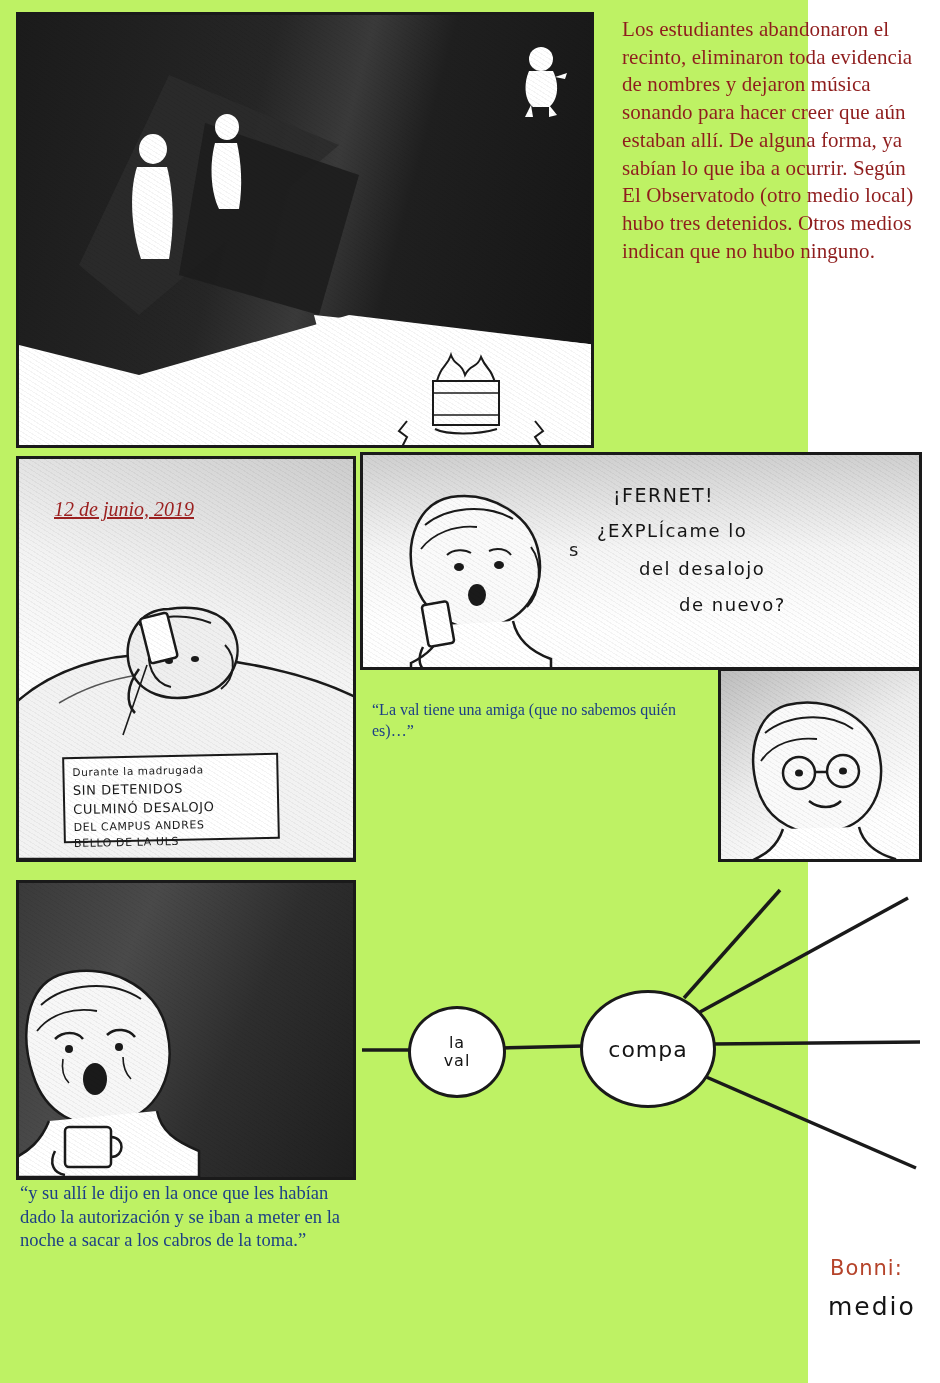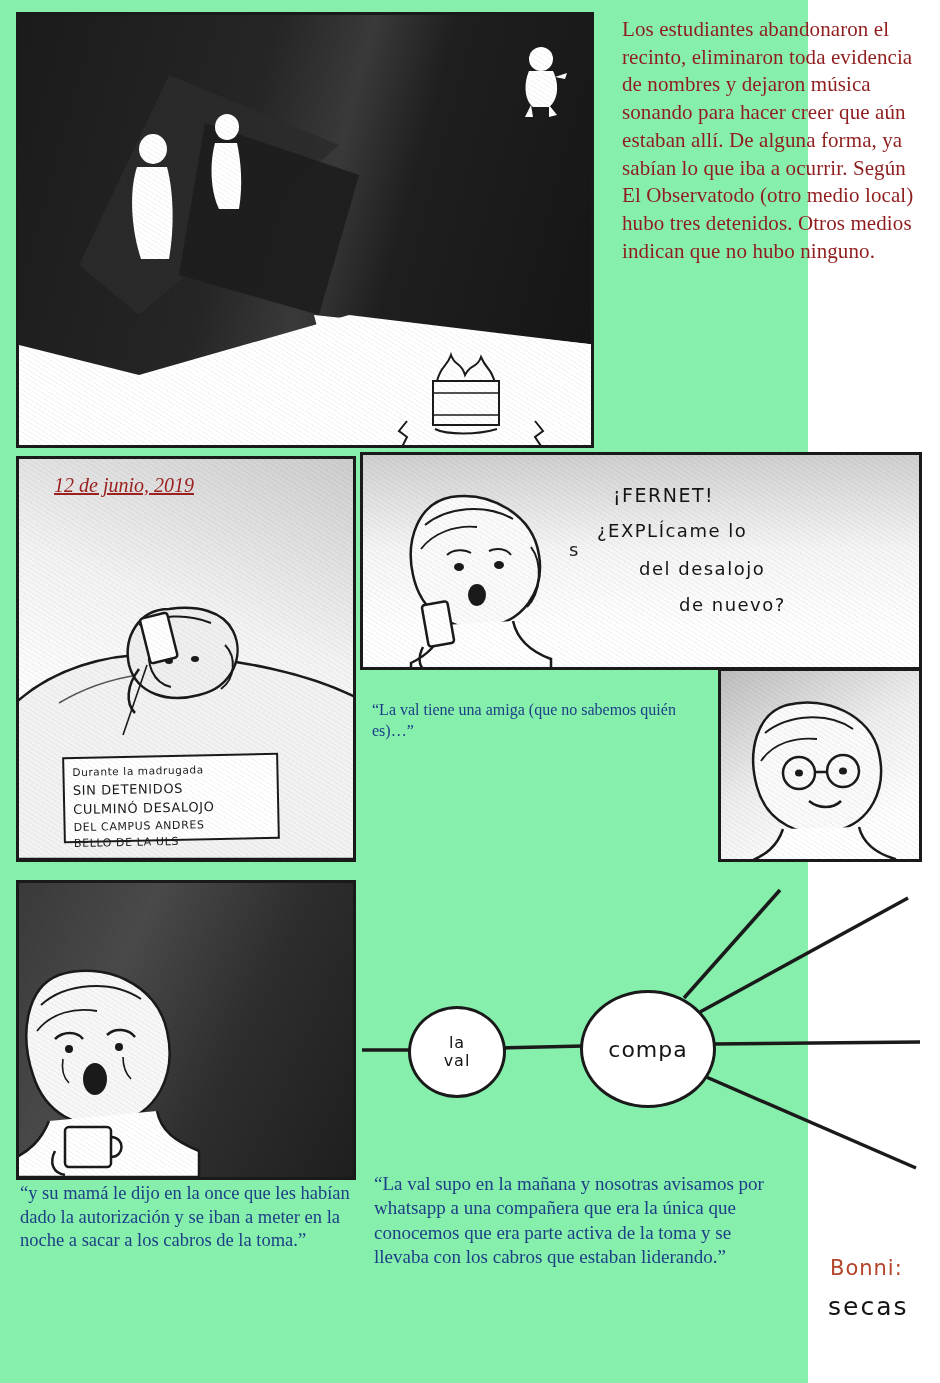--- a/index.html
+++ b/index.html
@@ -12,21 +12,21 @@
     height: 1383px;
     position: relative;
     font-family: "Liberation Serif", serif;
     overflow: hidden;
   }
   .page {
     position: absolute;
     left: 0; top: 0;
     width: 808px;
     height: 1383px;
-    background: #86efac;
+    background: #bef264;
   }
 
   
   .panel {
     position: absolute;
     box-sizing: border-box;
     border: 3px solid #1a1a1a;
     overflow: hidden;
   }
   .panel.dark   { background: #2f2f2f; }
@@ -251,21 +251,21 @@
       <div style="font-size:10.5px;">Durante la madrugada</div>
       <div style="font-size:13px;">SIN DETENIDOS</div>
       <div style="font-size:13px;">CULMINÓ DESALOJO</div>
       <div style="font-size:11px;">DEL CAMPUS ANDRES</div>
       <div style="font-size:11px;">BELLO DE LA ULS</div>
     </div>
 
     <div class="grain"></div>
   </div>
 
-  <div class="date-red" style="left:54px; top:474px;">12 de junio, 2019</div>
+  <div class="date-red" style="left:54px; top:498px;">12 de junio, 2019</div>
 
   <div class="panel light" style="left:360px; top:452px; width:562px; height:218px;">
     <div class="shade-soft" style="background:linear-gradient(180deg, rgba(120,120,120,0.35) 0%, rgba(180,180,180,0.12) 45%, rgba(255,255,255,0) 80%);"></div>
 
     <svg width="260" height="214" style="position:absolute;left:18px;top:8px;">
 
       <path d="M70 34 C38 40, 24 76, 32 112 C40 150, 70 168, 104 164 C142 160, 164 128, 158 92 C152 52, 110 28, 70 34 Z" fill="#fafafa" stroke="#1a1a1a" stroke-width="2.5"></path>
       <path d="M44 62 C66 44, 104 40, 132 56" fill="none" stroke="#1a1a1a" stroke-width="2"></path>
       <path d="M40 86 C52 70, 74 62, 96 64" fill="none" stroke="#1a1a1a" stroke-width="1.8"></path>
       <path d="M150 84 C162 100, 160 130, 146 144" fill="none" stroke="#1a1a1a" stroke-width="2"></path>
@@ -337,21 +337,21 @@
       <path d="M30 238 C22 258, 10 268, -6 276 L-6 294 L180 294 L180 268 C156 258, 142 248, 138 228" fill="#ffffff" stroke="#1a1a1a" stroke-width="2.5"></path>
 
       <rect x="46" y="244" width="46" height="40" rx="4" fill="#ffffff" stroke="#1a1a1a" stroke-width="2.5"></rect>
       <path d="M92 254 C106 254, 106 274, 92 274" fill="none" stroke="#1a1a1a" stroke-width="2.5"></path>
 
       <path d="M36 268 C30 280, 34 290, 46 292" fill="none" stroke="#1a1a1a" stroke-width="2.5"></path>
     </svg>
     <div class="grain"></div>
   </div>
 
-  <div class="caption-blue" style="left:20px; top:1182px; width:330px;">“y su mamá le dijo en la once que les habían dado la autorización y se iban a meter en la noche a sacar a los cabros de la toma.”</div>
+  <div class="caption-blue" style="left:20px; top:1182px; width:330px;">“y su allí le dijo en la once que les habían dado la autorización y se iban a meter en la noche a sacar a los cabros de la toma.”</div>
 
   <div style="position:absolute; left:360px; top:880px; width:570px; height:300px;">
     <svg width="570" height="300" style="position:absolute;left:0;top:0;">
 
       <line x1="2" y1="170" x2="56" y2="170" stroke="#1a1a1a" stroke-width="3.5"></line>
 
       <line x1="140" y1="168" x2="224" y2="166" stroke="#1a1a1a" stroke-width="3.5"></line>
 
       <line x1="352" y1="164" x2="560" y2="162" stroke="#1a1a1a" stroke-width="3.5"></line>
       <line x1="340" y1="132" x2="548" y2="18" stroke="#1a1a1a" stroke-width="3.5"></line>
@@ -364,19 +364,18 @@
     </div>
 
     <div class="node" style="left:48px; top:126px; width:92px; height:86px; font-size:16px; line-height:1.15;">
       <div>
         <div>la</div>
         <div>val</div>
       </div>
     </div>
   </div>
 
-  <div class="quote-blue small" style="left:374px; top:1172px; width:410px;">“La val supo en la mañana y nosotras avisamos por whatsapp a una compañera que era la única que conocemos que era parte activa de la toma y se llevaba con los cabros que estaban liderando.”</div>
 
   <div class="sig-label" style="left:822px; top:1256px;">Bonni:</div>
-  <div class="sig-name" style="left:828px; top:1294px;">secas</div>
+  <div class="sig-name" style="left:828px; top:1294px;">medio</div>
   <div class="sig-name" style="left:846px; top:1400px;">uwu</div>
 
 </div>
 
 </body></html>

